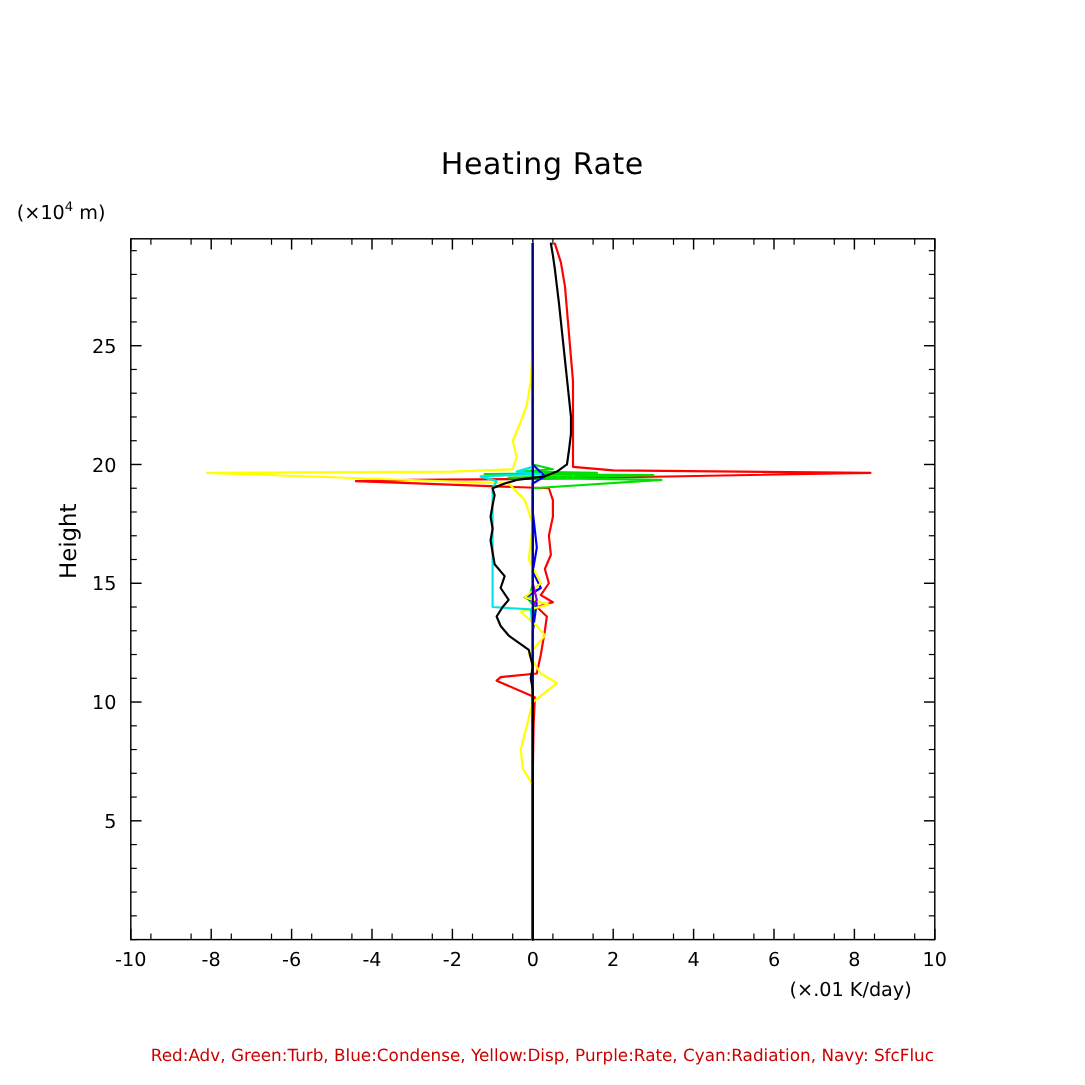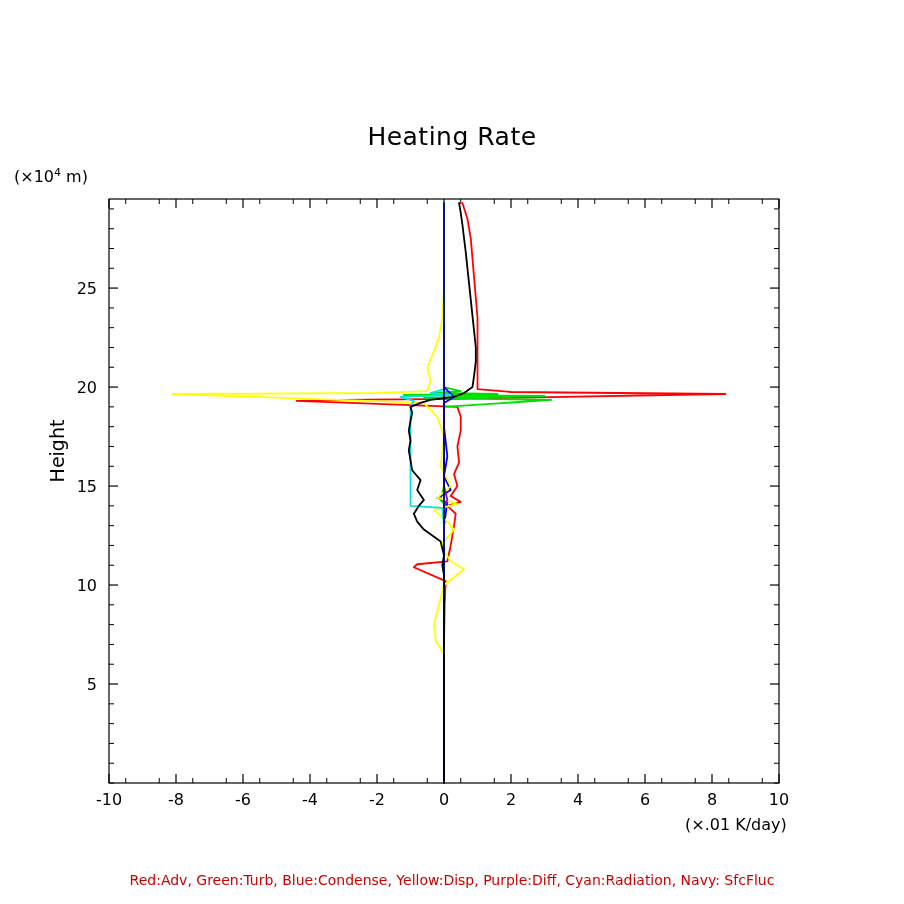--- a/index.html
+++ b/index.html
@@ -39,21 +39,20 @@
     margin-top: 11px;
   }
   .unit-top sup {
     font-size: 11px;
   }
   .unit-bottom {
     position: absolute;
     left: 658px;
     top: 815px;
     font-size: 16px;
-    margin-left: 27px;
   }
   .ylabel {
     position: absolute;
     left: -3px;
     top: 440px;
     width: 120px;
     text-align: center;
     font-size: 19px;
     transform: rotate(-90deg);
     transform-origin: 50% 50%;
@@ -241,15 +240,15 @@
         <path d="M444.00 783.00 L444.00 624.63 L444.00 565.24 L444.00 525.64 L445.68 505.85 L440.65 499.91 L444.00 486.05 L444.00 466.25 L444.00 436.56 L444.00 406.86 L551.20 399.94 L423.90 397.96 L544.50 395.98 L403.80 394.99 L497.60 394.00 L433.95 393.01 L460.75 391.03 L444.00 387.07 L444.00 347.47 L444.00 288.08 L444.00 202.96" fill="none" stroke="#00e000" stroke-width="1.8" stroke-linejoin="round" stroke-linecap="round"></path>
         <path d="M444.00 783.00 L444.00 585.03 L444.00 525.64 L447.35 501.89 L437.30 497.93 L450.70 490.01 L444.00 476.15 L447.35 456.36 L444.00 426.66 L444.00 402.91 L454.05 396.97 L444.00 387.07 L444.00 307.88 L444.00 202.96" fill="none" stroke="#0000ff" stroke-width="1.8" stroke-linejoin="round" stroke-linecap="round"></path>
         <path d="M444.00 783.00 L444.00 654.32 L435.63 640.46 L433.95 624.63 L438.98 604.83 L444.00 585.03 L464.10 569.20 L450.70 561.28 L440.65 545.44 L454.05 529.60 L447.35 521.68 L433.95 509.81 L457.40 503.87 L437.30 497.93 L450.70 486.05 L440.65 466.25 L444.00 436.56 L437.30 416.76 L423.90 402.91 L172.65 394.00 L377.00 393.01 L427.25 391.03 L430.60 381.13 L427.25 367.27 L433.95 351.43 L438.98 337.58 L442.32 317.78 L444.00 288.08 L444.00 202.96" fill="none" stroke="#ffff00" stroke-width="1.8" stroke-linejoin="round" stroke-linecap="round"></path>
         <path d="M444.00 783.00 L444.00 545.44 L444.00 505.85 L447.35 499.91 L444.00 486.05 L444.00 446.46 L444.00 406.86 L444.00 394.99 L444.00 367.27 L444.00 288.08 L444.00 202.96" fill="none" stroke="#9400d3" stroke-width="1.8" stroke-linejoin="round" stroke-linecap="round"></path>
         <path d="M444.00 783.00 L444.00 585.03 L444.00 525.64 L442.32 507.83 L410.50 505.85 L410.50 486.05 L410.50 456.36 L410.50 426.66 L410.50 406.86 L413.85 400.93 L400.45 396.97 L450.70 394.99 L430.60 393.01 L444.00 389.05 L444.00 367.27 L444.00 307.88 L444.00 202.96" fill="none" stroke="#00e5e5" stroke-width="1.8" stroke-linejoin="round" stroke-linecap="round"></path>
         <path d="M444.00 783.00 L444.00 684.02 L444.00 585.03 L444.00 486.05 L444.00 387.07 L444.00 288.08 L444.00 202.96" fill="none" stroke="#000080" stroke-width="1.8" stroke-linejoin="round" stroke-linecap="round"></path>
         <path d="M444.00 783.00 L444.00 624.63 L444.00 575.14 L442.32 565.24 L444.00 555.34 L440.65 541.48 L423.90 529.60 L417.20 521.68 L413.85 513.77 L418.88 505.85 L423.90 499.91 L417.20 490.01 L420.55 480.11 L412.18 470.21 L410.50 460.32 L408.82 450.42 L410.50 440.52 L408.82 430.62 L410.50 420.72 L412.18 412.80 L410.50 406.86 L420.55 402.91 L430.60 399.94 L454.05 396.97 L464.10 393.01 L472.47 387.07 L474.15 375.19 L475.82 361.33 L475.82 347.47 L474.15 331.64 L472.47 315.80 L470.80 299.96 L469.13 284.13 L467.45 268.29 L465.77 252.45 L464.10 238.59 L462.43 224.74 L460.75 212.86 L459.07 202.96" fill="none" stroke="#000000" stroke-width="1.8" stroke-linejoin="round" stroke-linecap="round"></path>
       </g>
   </svg>
 
-  <div class="legend">Red:Adv, Green:Turb, Blue:Condense, Yellow:Disp, Purple:Diff, Cyan:Radiation, Navy: SfcFluc</div>
+  <div class="legend">Red:Adv, Green:Turb, Blue:Condense, Yellow:Disp, Purple:Rate, Cyan:Radiation, Navy: SfcFluc</div>
 
 </div>
 
 </body></html>

